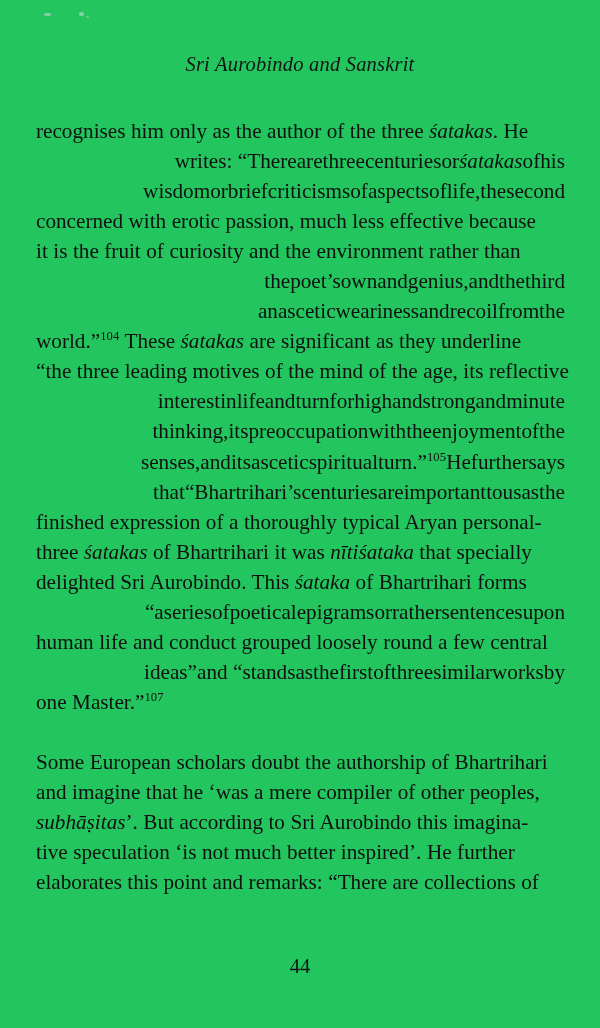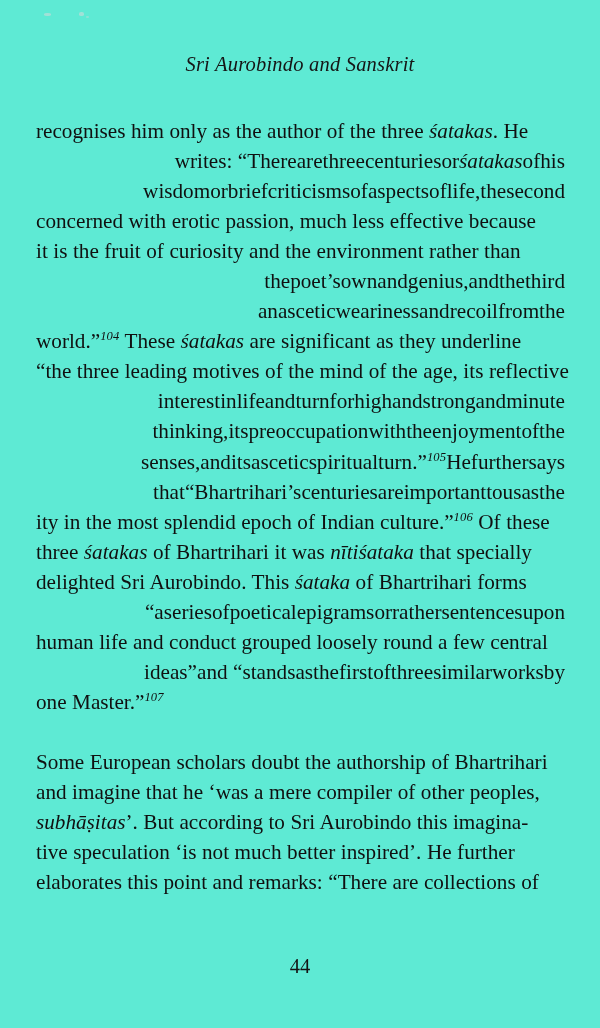--- a/index.html
+++ b/index.html
@@ -13,21 +13,21 @@
     position: relative;
     overflow: hidden;
     font-family: "Liberation Serif", "DejaVu Serif", serif;
     color: #121212;
     -webkit-font-smoothing: antialiased;
   }
 
   .page {
     position: absolute;
     inset: 0;
-    background: #5eead4;
+    background: #22c55e;
   }
 
   
   .speck {
     position: absolute;
     background: #d8d8d8;
     opacity: .55;
     border-radius: 40%;
   }
   .speck.s1 { left: 44px;  top: 13px; width: 7px;  height: 3px; }
@@ -75,21 +75,20 @@
   }
   .ln.j > span { white-space: pre; }
 
   .it { font-style: italic; }
 
   sup.fn {
     font-size: 12.6px;
     vertical-align: super;
     line-height: 0;
     letter-spacing: .1px;
-    font-style: italic;
   }
 
   .folio {
     position: absolute;
     left: 0;
     right: 0;
     top: 955px;
     text-align: center;
     font-size: 20.5px;
     color: #141414;
@@ -192,21 +191,21 @@
           <span>that</span>
           <span>“Bhartrihari’s</span>
           <span>centuries</span>
           <span>are</span>
           <span>important</span>
           <span>to</span>
           <span>us</span>
           <span>as</span>
           <span>the</span>
         </span>
-        <span class="ln">ity in the most splendid epoch of Indian culture.”<sup class="fn">106</sup> Of these</span>
+        <span class="ln">finished expression of a thoroughly typical Aryan personal-</span>
         <span class="ln">three <span class="it">śatakas</span> of Bhartrihari it was <span class="it">nītiśataka</span> that specially</span>
         <span class="ln">delighted Sri Aurobindo.  This <span class="it">śataka</span> of Bhartrihari forms</span>
         <span class="ln j">
           <span>“a</span>
           <span>series</span>
           <span>of</span>
           <span>poetical</span>
           <span>epigrams</span>
           <span>or</span>
           <span>rather</span>

